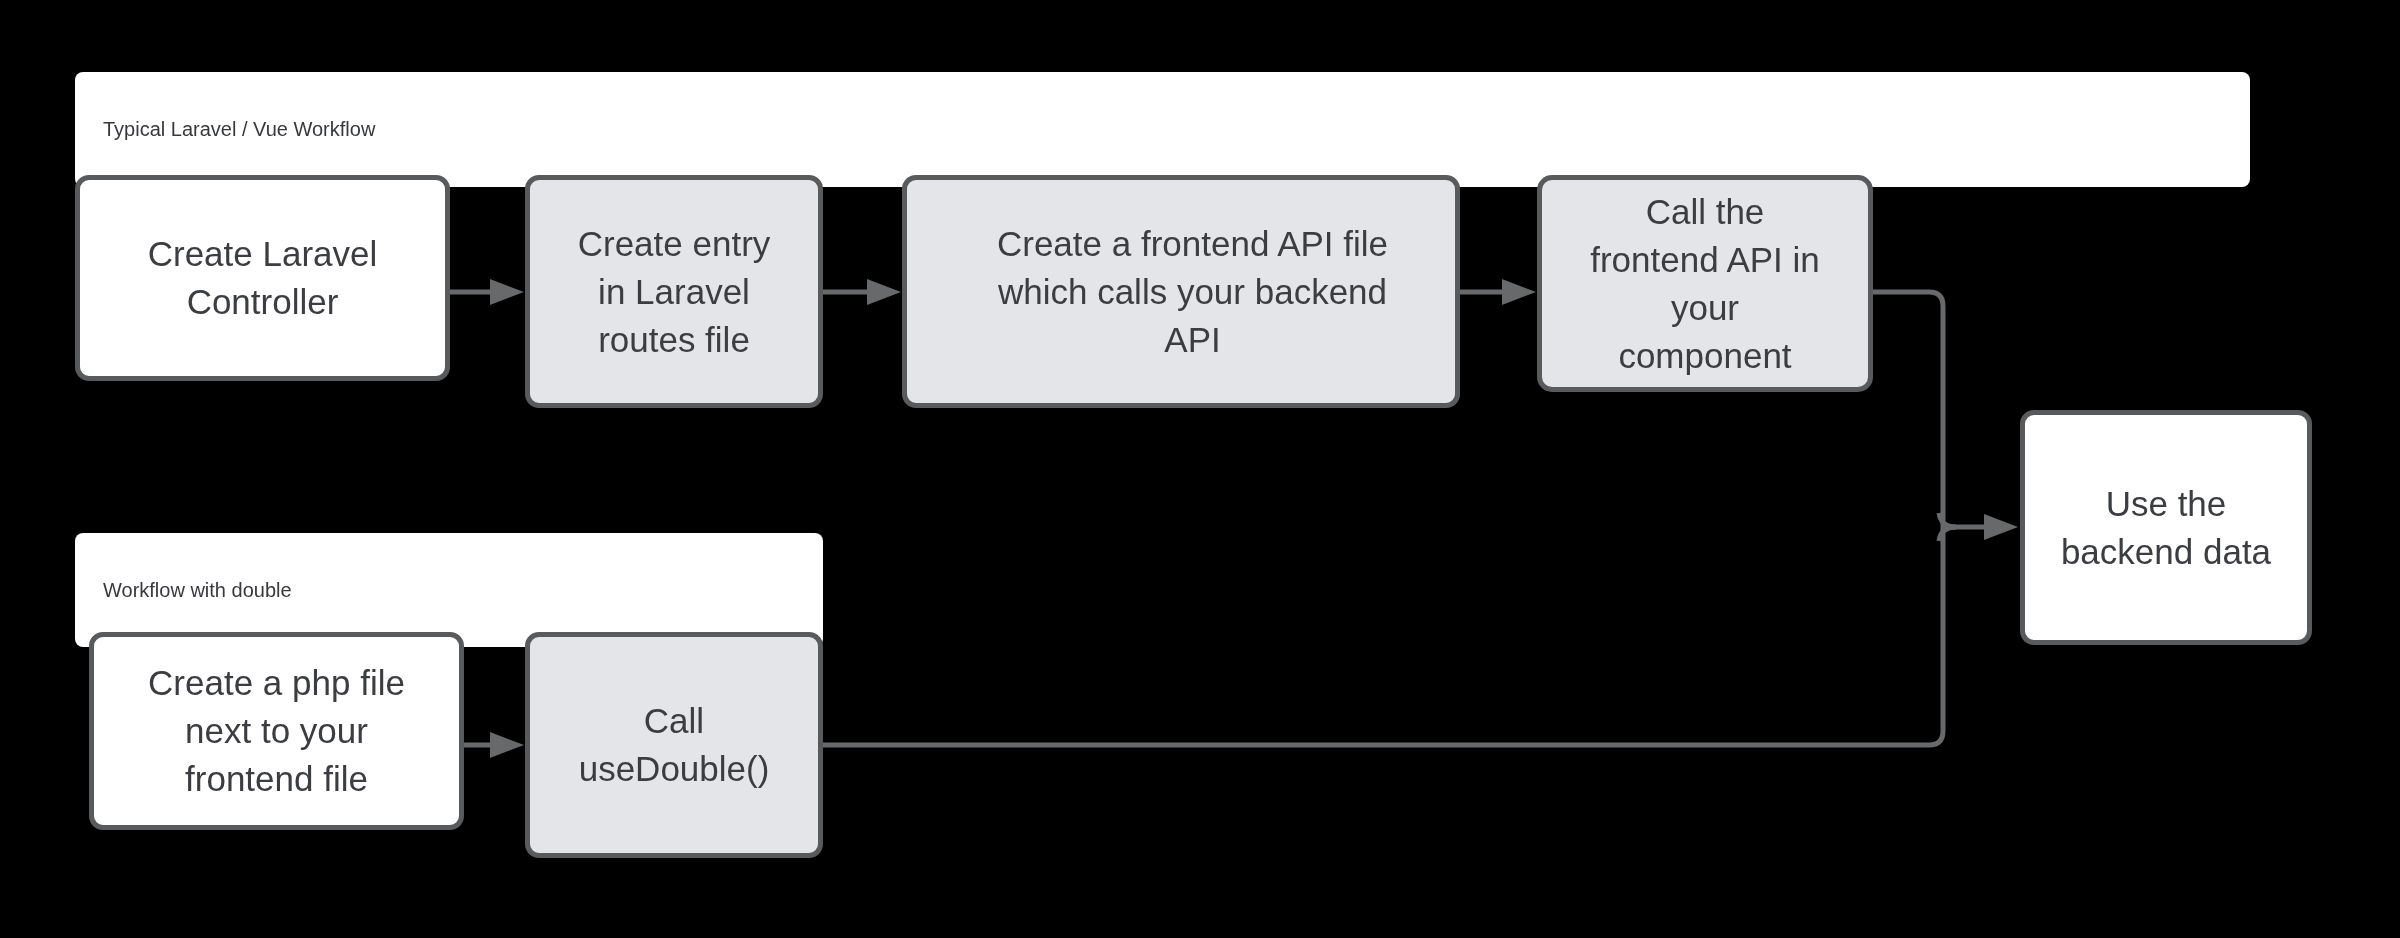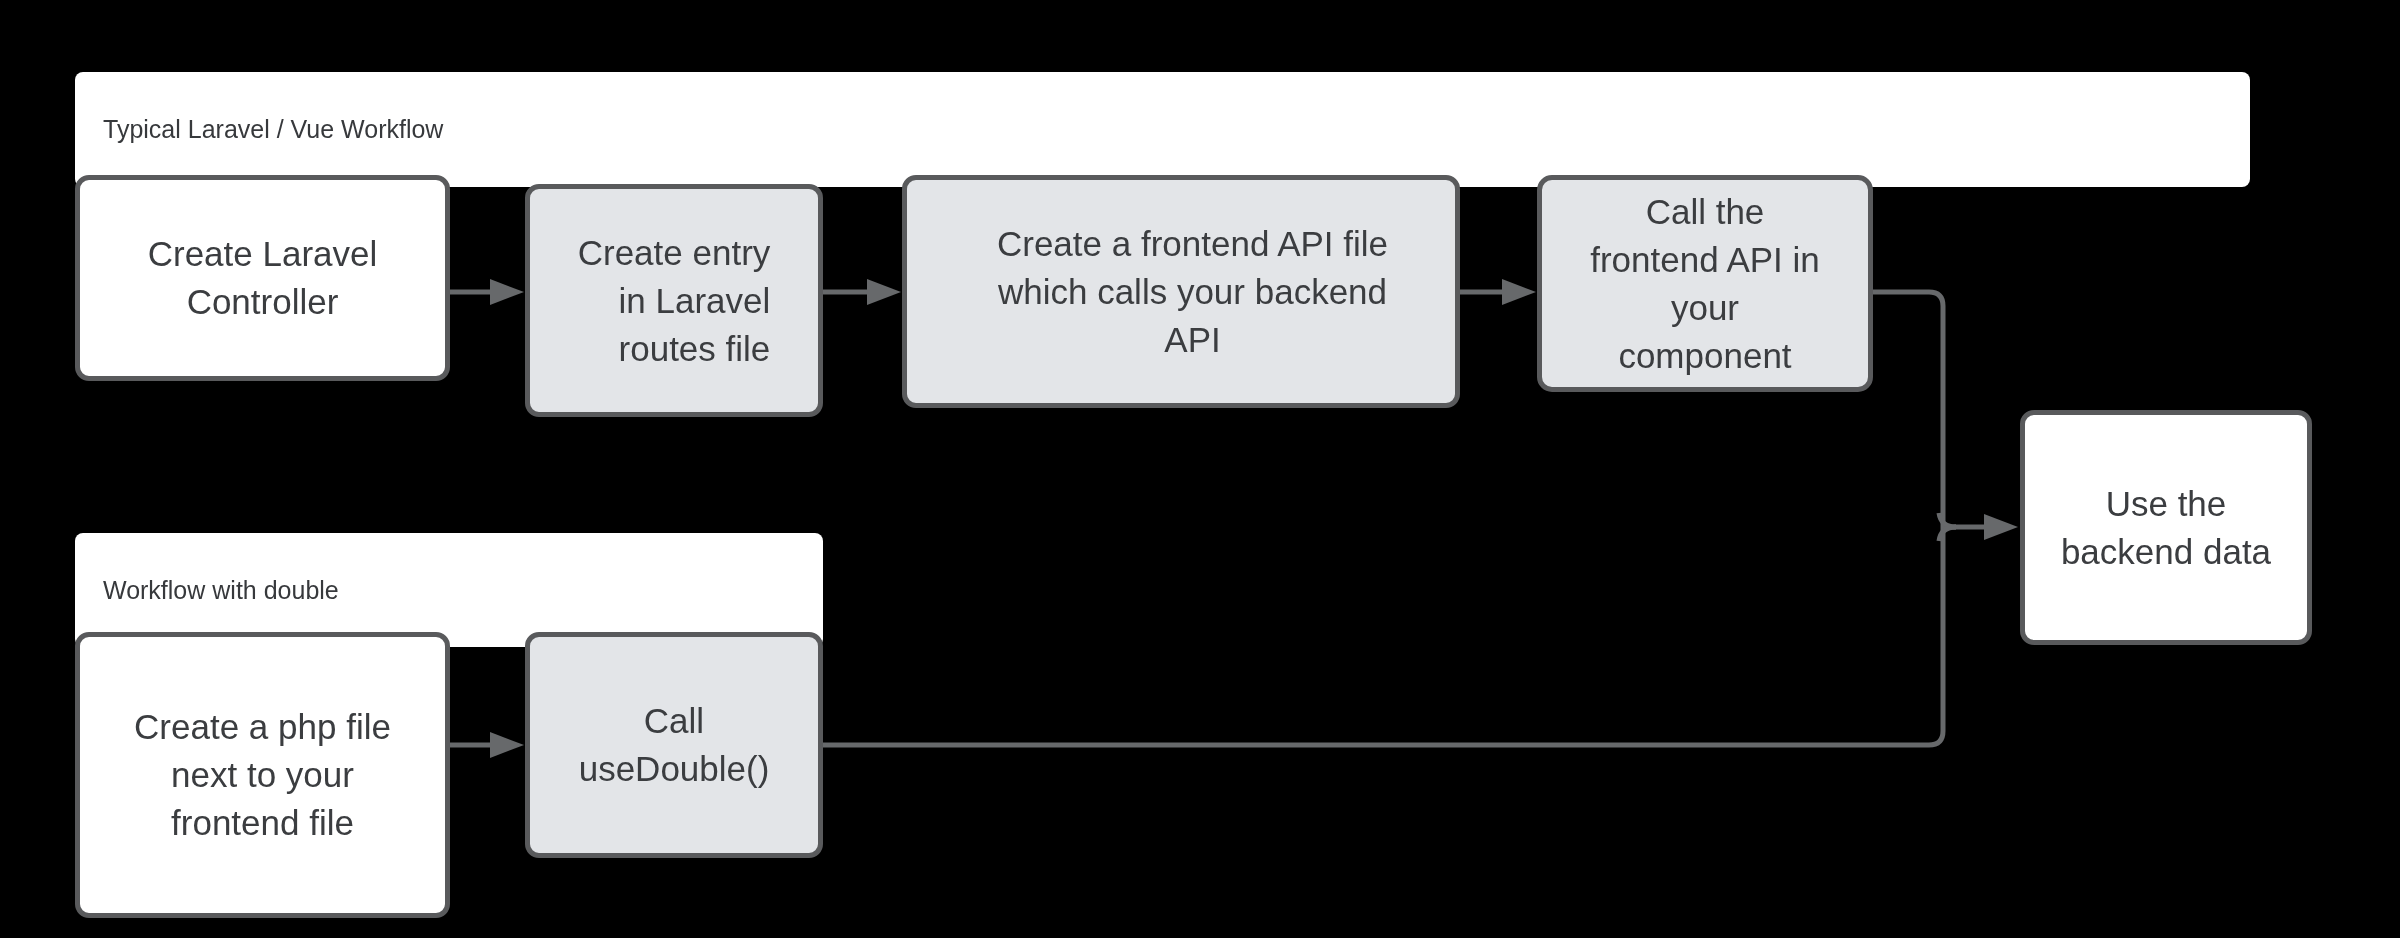--- a/index.html
+++ b/index.html
@@ -15,21 +15,21 @@
     font-family: "Liberation Sans", sans-serif;
   }
   .lane {
     position: absolute;
     background: #ffffff;
     border-radius: 8px;
     display: flex;
     align-items: center;
     box-sizing: border-box;
     padding-left: 28px;
-    font-size: 25px;
+    font-size: 20px;
     color: #37393c;
     z-index: 1;
   }
   .connectors {
     position: absolute;
     left: 0;
     top: 0;
     z-index: 2;
   }
   .node {
@@ -77,34 +77,34 @@
     <polygon points="867,279 901,292 867,305"></polygon>
     <polygon points="1502,279 1536,292 1502,305"></polygon>
     <polygon points="1984,514 2018,527 1984,540"></polygon>
     <polygon points="490,732 524,745 490,758"></polygon>
   </g>
 </svg>
 
 <div class="node light" style="left:75px; top:175px; width:375px; height:206px;">Create Laravel
 Controller</div>
 
-<div class="node gray" style="left:525px; top:184px; width:298px; height:233px;text-align:right;">Create entry
+<div class="node gray" style="left:525px; top:175px; width:298px; height:233px;">Create entry
 in Laravel
 routes file</div>
 
 <div class="node gray" style="left:902px; top:175px; width:558px; height:233px;padding-left:23px;">Create a frontend API file
 which calls your backend
 API</div>
 
 <div class="node gray" style="left:1537px; top:175px; width:336px; height:217px;border-radius:15px;">Call the
 frontend API in
 your
 component</div>
 
 <div class="node light" style="left:2020px; top:410px; width:292px; height:235px;">Use the
 backend data</div>
 
-<div class="node light" style="left:75px; top:632px; width:375px; height:286px;">Create a php file
+<div class="node light" style="left:89px; top:632px; width:375px; height:198px;">Create a php file
 next to your
 frontend file</div>
 
 <div class="node gray" style="left:525px; top:632px; width:298px; height:226px;">Call
 useDouble()</div>
 
 </body></html>

